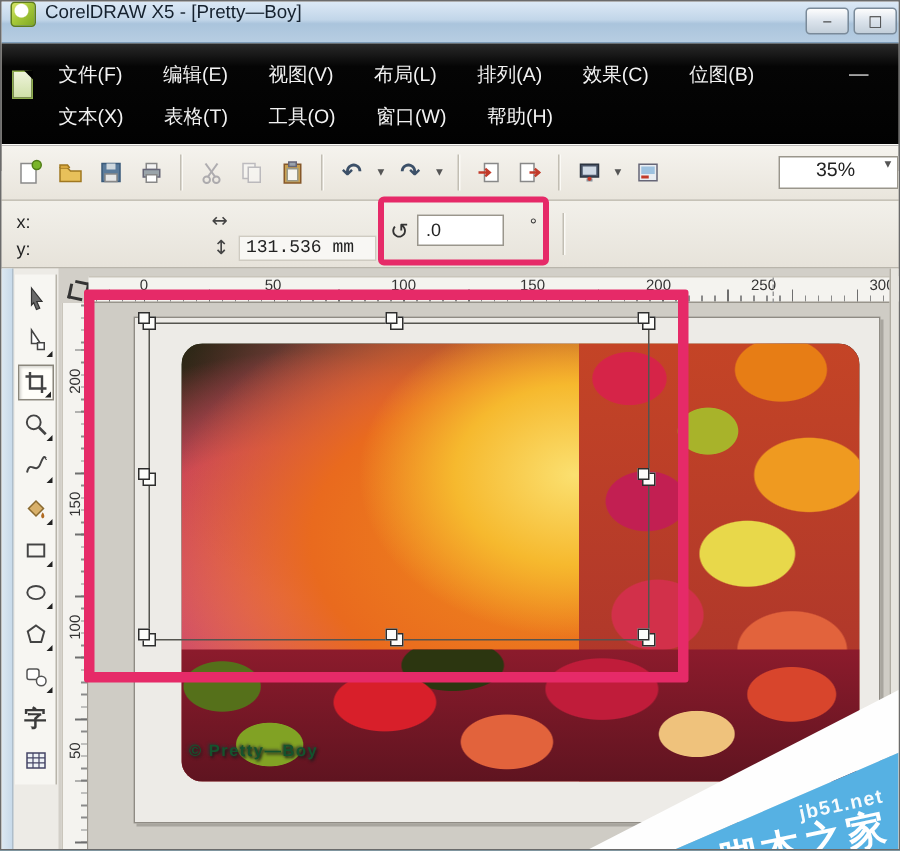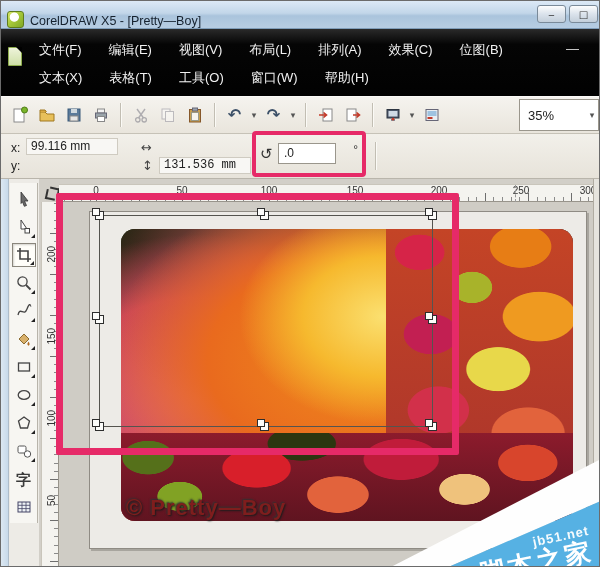--- a/index.html
+++ b/index.html
@@ -6,21 +6,21 @@
   html,body { width:600px; height:567px; }
   body {
     position:relative; overflow:hidden;
     font-family:"Liberation Sans","DejaVu Sans",sans-serif;
     background:#d2cfc8; border:1px solid #6b6b6b;
   }
   
   #titlebar {
     position:absolute; left:0; top:0; width:600px; height:28px;
     background:linear-gradient(#dce9f6 0%, #c2d6e9 45%, #aac4dc 55%, #b7cde2 100%);
-    border-bottom:1px solid #7f9db9; display:flex; align-items:flex-end; padding-left:6px;
+    border-bottom:1px solid #7f9db9; display:flex; align-items:flex-start; padding-left:6px;
   }
   .app-icon {
     width:17px; height:17px; border-radius:3px; margin-right:6px;
     background:radial-gradient(circle at 42% 34%, #ffffff 0 4.2px, rgba(255,255,255,0) 5px),
                linear-gradient(135deg,#d8e66a 0%, #a7c93a 45%, #7fa824 100%);
     border:1px solid #5f7d1c;
   }
   #title-text { font-size:12.5px; color:#15212e; }
   #win-buttons { position:absolute; right:3px; top:4px; display:flex; gap:3px; }
   .winbtn {
@@ -54,23 +54,23 @@
     border-top:1px solid #fbfaf7; border-bottom:1px solid #c6c2b7;
     display:flex; align-items:center; padding-left:6px; gap:2px;
   }
   .tbtn { width:25px; height:26px; display:flex; align-items:center; justify-content:center;
           border-radius:2px; position:relative; }
   .tbtn.disabled { opacity:.42; }
   .tsep { width:1px; height:24px; background:#c2beb3; margin:0 5px; box-shadow:1px 0 0 #fbfaf6; }
   .caret { font-size:9px; color:#555; width:10px; text-align:center; font-family:"DejaVu Sans",sans-serif; }
   .glyph-icon { font-family:"DejaVu Sans",sans-serif; font-size:16px; font-weight:bold; color:#3c5068; line-height:1; }
   #zoom-combo {
-    margin-left:auto; margin-right:2px; width:80px; height:32px;
-    background:#fff; border:1px solid #9a968c; display:flex; align-items:center;
-    font-size:13px; color:#222; padding-left:8px; position:relative;
+    margin-left:auto; margin-right:2px; width:80px; height:22px;
+    background:#fff; border:1px solid #9a968c; display:flex; align-items:flex-start;
+    font-size:13px; color:#222; padding-left:24px; position:relative;
   }
   #zoom-combo .caret { position:absolute; right:1px; }
   
   #propbar {
     position:absolute; left:0; top:133px; width:600px; height:45px;
     background:linear-gradient(#f2f0ea,#e7e3da);
     border-bottom:1px solid #b9b5ab; font-size:12px; color:#222;
   }
   .plabel { position:absolute; font-size:12px; color:#222; }
   .pv { position:absolute; width:92px; height:17px; line-height:15px;
@@ -159,22 +159,22 @@
     background-image:
       radial-gradient(46px 30px at 6% 28%, #55701a 0 55%, rgba(0,0,0,0) 57%),
       radial-gradient(40px 26px at 13% 72%, #81a224 0 55%, rgba(0,0,0,0) 57%),
       radial-gradient(60px 34px at 30% 40%, #d81f2a 0 56%, rgba(0,0,0,0) 58%),
       radial-gradient(54px 32px at 48% 70%, #e2633c 0 56%, rgba(0,0,0,0) 58%),
       radial-gradient(66px 36px at 62% 30%, #c01c3a 0 56%, rgba(0,0,0,0) 58%),
       radial-gradient(46px 28px at 76% 64%, #efc27c 0 54%, rgba(0,0,0,0) 56%),
       radial-gradient(52px 32px at 90% 34%, #d8452c 0 56%, rgba(0,0,0,0) 58%),
       radial-gradient(60px 30px at 40% 12%, #2c3610 0 56%, rgba(0,0,0,0) 58%),
       linear-gradient(#8c1b2c,#5f1420); }
-  #copyright { position:absolute; left:67px; top:293px; font-size:22px; font-weight:bold;
-    letter-spacing:1px; color:#7f1d1d; text-shadow:1px 1px 2px #1c1c1c, -1px -1px 2px #333; }
+  #copyright { position:absolute; left:67px; top:293px; font-size:11px; font-weight:bold;
+    letter-spacing:1px; color:#14532d; text-shadow:1px 1px 2px #1c1c1c, -1px -1px 2px #333; }
   
   #crop-box { position:absolute; left:40px; top:13px; width:334px; height:212px;
     border:1px solid #55544f; }
   .handle { position:absolute; width:9px; height:9px; background:#fcfcfa; border:1px solid #2d2d2d; }
   .handle::after { content:""; position:absolute; left:-4px; top:-4px; width:6px; height:6px;
     background:#fcfcfa; border:1px solid #2d2d2d; }
   .h-tl{left:-5px;top:-5px;} .h-tm{left:160px;top:-5px;} .h-tr{right:-5px;top:-5px;}
   .h-ml{left:-5px;top:99px;} .h-mr{right:-5px;top:99px;}
   .h-bl{left:-5px;bottom:-5px;} .h-bm{left:160px;bottom:-5px;} .h-br{right:-5px;bottom:-5px;}
   
@@ -315,21 +315,20 @@
     </svg>
   </div>
   <div id="zoom-combo">
     <span>35%</span>
     <span class="caret">▾</span>
   </div>
 </div>
 
 <div id="propbar">
   <span class="plabel" style="left:10px; top:7px;">x:</span>
-  <span class="pv" style="left:25px; top:4px;">99.116 mm</span>
   <span class="plabel" style="left:10px; top:25px;">y:</span>
   <span class="picon" style="left:140px; top:6px;">↔</span>
   <span class="picon" style="left:141px; top:24px;">↕</span>
   <span class="pv" style="left:158px; top:23px;font-family:Liberation Mono, monospace;">131.536 mm</span>
 
   <div id="angle-group">
     <span id="rotate-icon">↺</span>
     <span id="angle-input">.0</span>
     <span id="degree-sign">°</span>
   </div>
@@ -409,21 +408,21 @@
   </div>
 
   <div id="corner-cursor"></div>
 
   <div id="hruler">
     <span class="hnum" style="left:37px;">0</span>
     <span class="hnum" style="left:123px;">50</span>
     <span class="hnum" style="left:210px;">100</span>
     <span class="hnum" style="left:296px;">150</span>
     <span class="hnum" style="left:380px;">200</span>
-    <span class="hnum" style="left:450px;margin-left:12px;">250</span>
+    <span class="hnum" style="left:450px;">250</span>
     <span class="hnum" style="left:529px;">300</span>
     <div id="ruler-dash"></div>
   </div>
 
   <div id="vruler">
     <span class="vnum" style="top:47px;">200</span>
     <span class="vnum" style="top:129px;">150</span>
     <span class="vnum" style="top:211px;">100</span>
     <span class="vnum" style="top:293px;">50</span>
     <span class="vnum" style="top:364px;">0</span>

